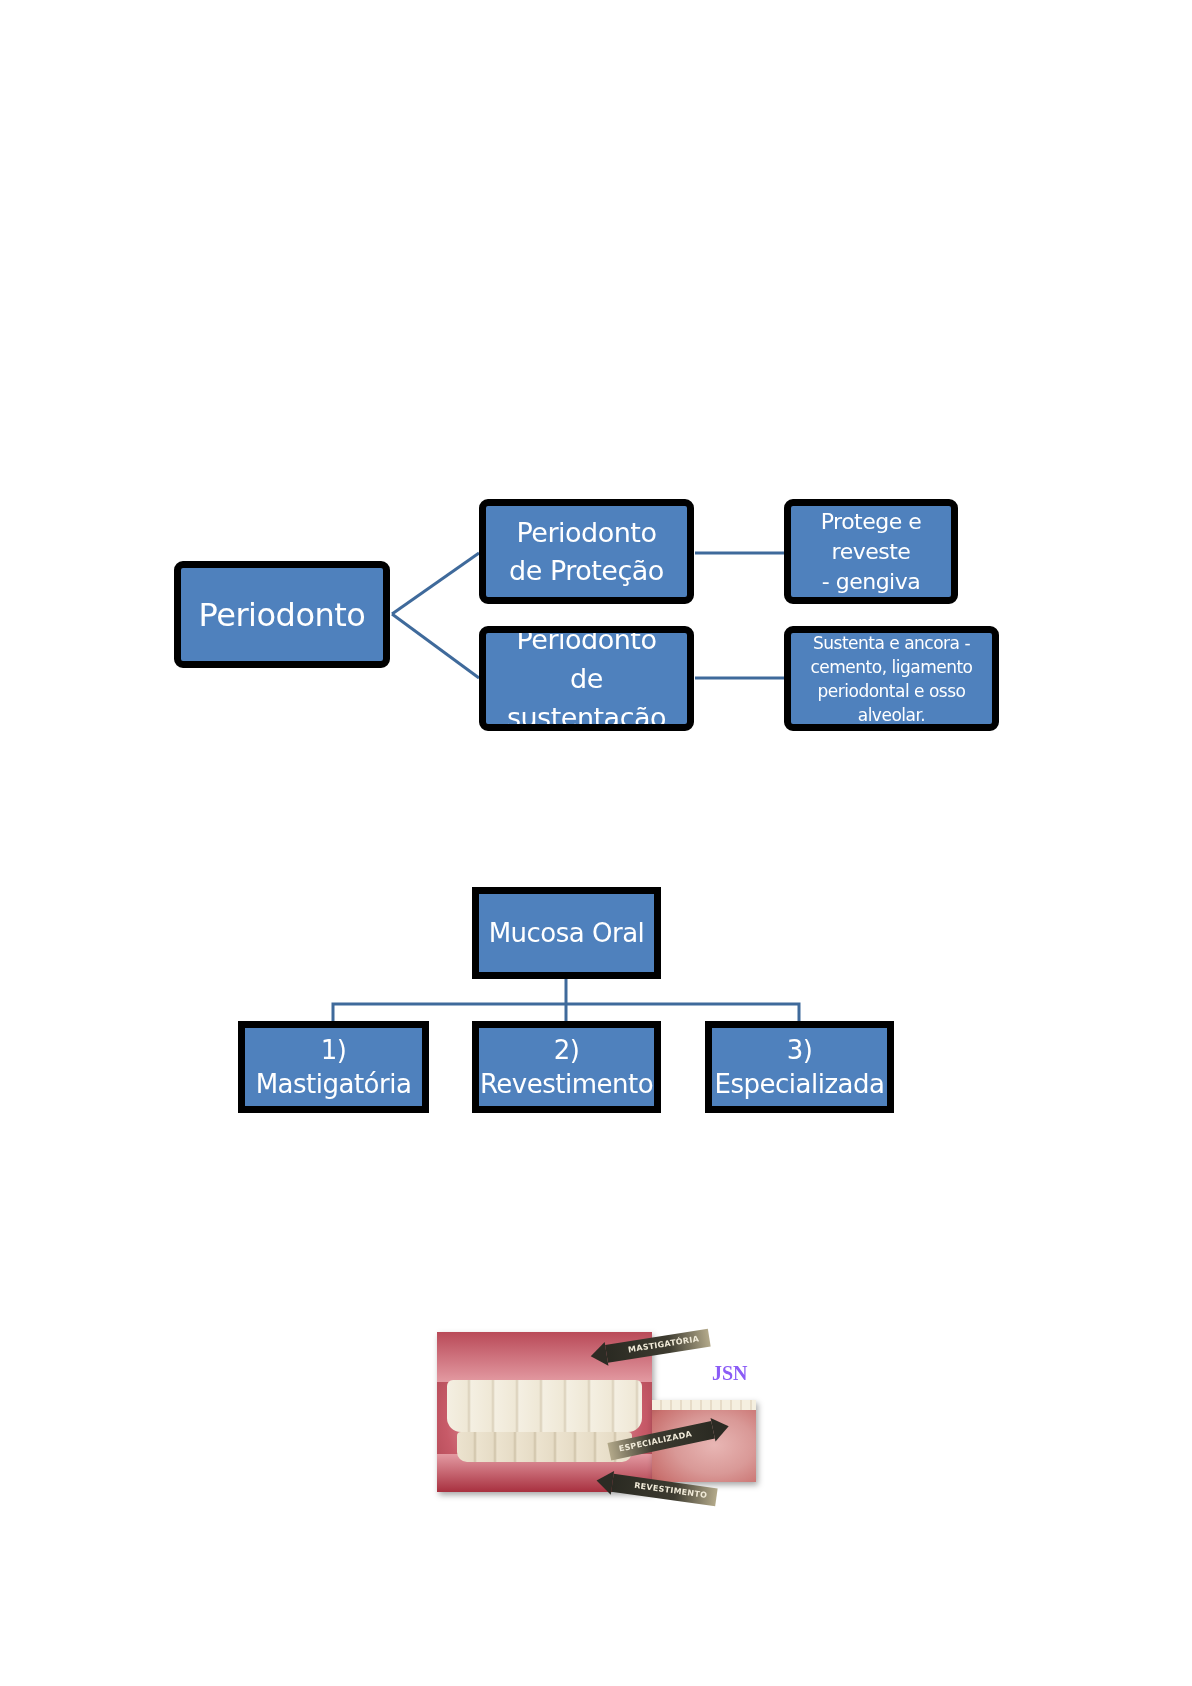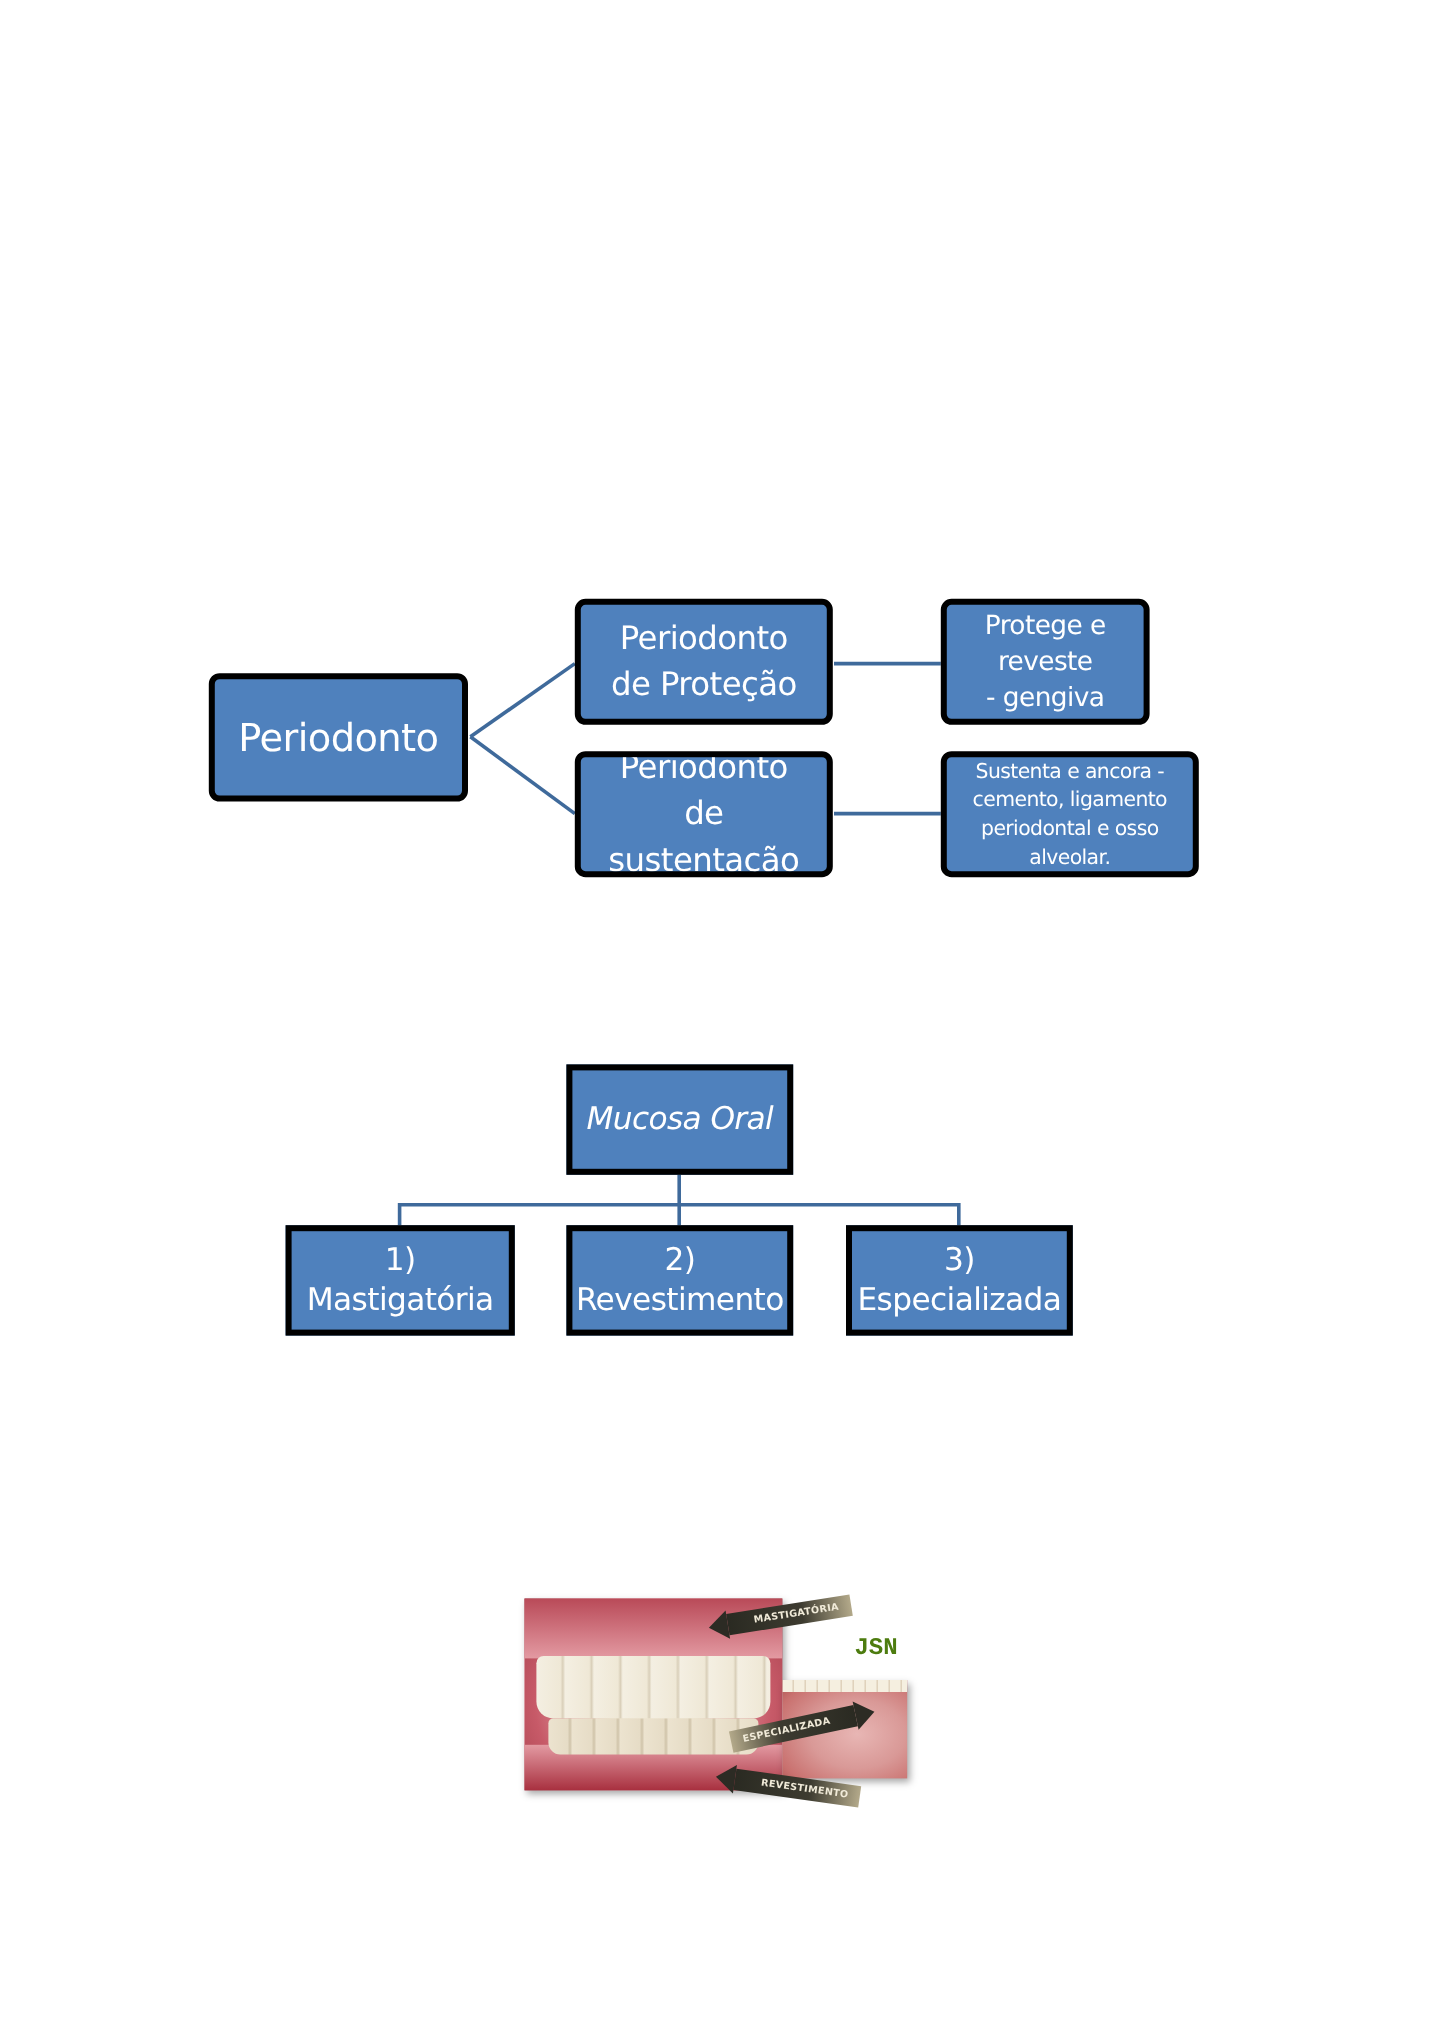--- a/index.html
+++ b/index.html
@@ -6,21 +6,21 @@
     body { width: 1192px; height: 1686px; position: relative; overflow: hidden; font-family: "DejaVu Sans", sans-serif; }
     .box {
       position: absolute;
       background: #4f81bd;
       color: #ffffff;
       display: flex;
       align-items: center;
       justify-content: center;
       text-align: center;
       box-sizing: border-box;
-      border: 5px solid #000000;
+      border: 7px solid #000000;
       overflow: hidden;
       white-space: pre-line;
       font-family: "DejaVu Sans", sans-serif;
       letter-spacing: -0.5px;
     }
     .rounded { border-radius: 9px; }
     .fs-lg { font-size: 32px; line-height: 38px; }
     .fs-md { font-size: 27px; line-height: 38px; }
     .fs-sm { font-size: 22px; line-height: 30px; }
     .fs-xs { font-size: 17px; line-height: 24px; }
@@ -72,21 +72,21 @@
       height: 18px; line-height: 18px;
       padding: 0 10px 0 22px;
       white-space: nowrap;
     }
     .arrow-left .arrow-head { border-right: 16px solid #2c2b24; }
     .arrow-right { flex-direction: row-reverse; }
     .arrow-right .arrow-head { border-left: 16px solid #2c2b24; }
     .arrow-right .tag { background: linear-gradient(270deg, #2a2a22, #3d3b30 60%, #b3a98a 100%); padding: 0 22px 0 10px; }
     .watermark {
       position: absolute; left: 712px; top: 1362px;
-      font-family: Liberation Mono, monospace; font-weight: bold; font-size: 20px; color: #4d7c0f;
+      font-family: Liberation Serif, serif; font-weight: bold; font-size: 20px; color: #8b5cf6;
     }
   </style>
 </head>
 <body>
 
 <svg class="connectors" viewBox="0 0 1192 1686">
 
   <line x1="392" y1="614" x2="479" y2="553" stroke="#3f6a9b" stroke-width="3"></line>
   <line x1="392" y1="614" x2="479" y2="678" stroke="#3f6a9b" stroke-width="3"></line>
   <line x1="695" y1="553" x2="784" y2="553" stroke="#3f6a9b" stroke-width="3"></line>
@@ -106,21 +106,21 @@
 sustentação</div>
 
 <div class="box rounded fs-sm" style="left:784px; top:499px; width:174px; height:105px;">Protege e reveste
 - gengiva</div>
 
 <div class="box rounded fs-xs" style="left:784px; top:626px; width:215px; height:105px;">Sustenta e ancora -
 cemento, ligamento
 periodontal e osso
 alveolar.</div>
 
-<div class="box fs-mo" style="left:472px; top:887px; width:189px; height:92px;font-style:italic;">Mucosa Oral</div>
+<div class="box fs-mo" style="left:472px; top:887px; width:189px; height:92px;">Mucosa Oral</div>
 
 <div class="box fs-mo" style="left:238px; top:1021px; width:191px; height:92px;">1)
 Mastigatória</div>
 
 <div class="box fs-mo" style="left:472px; top:1021px; width:189px; height:92px;">2)
 Revestimento</div>
 
 <div class="box fs-mo" style="left:705px; top:1021px; width:189px; height:92px;">3)
 Especializada</div>
 

